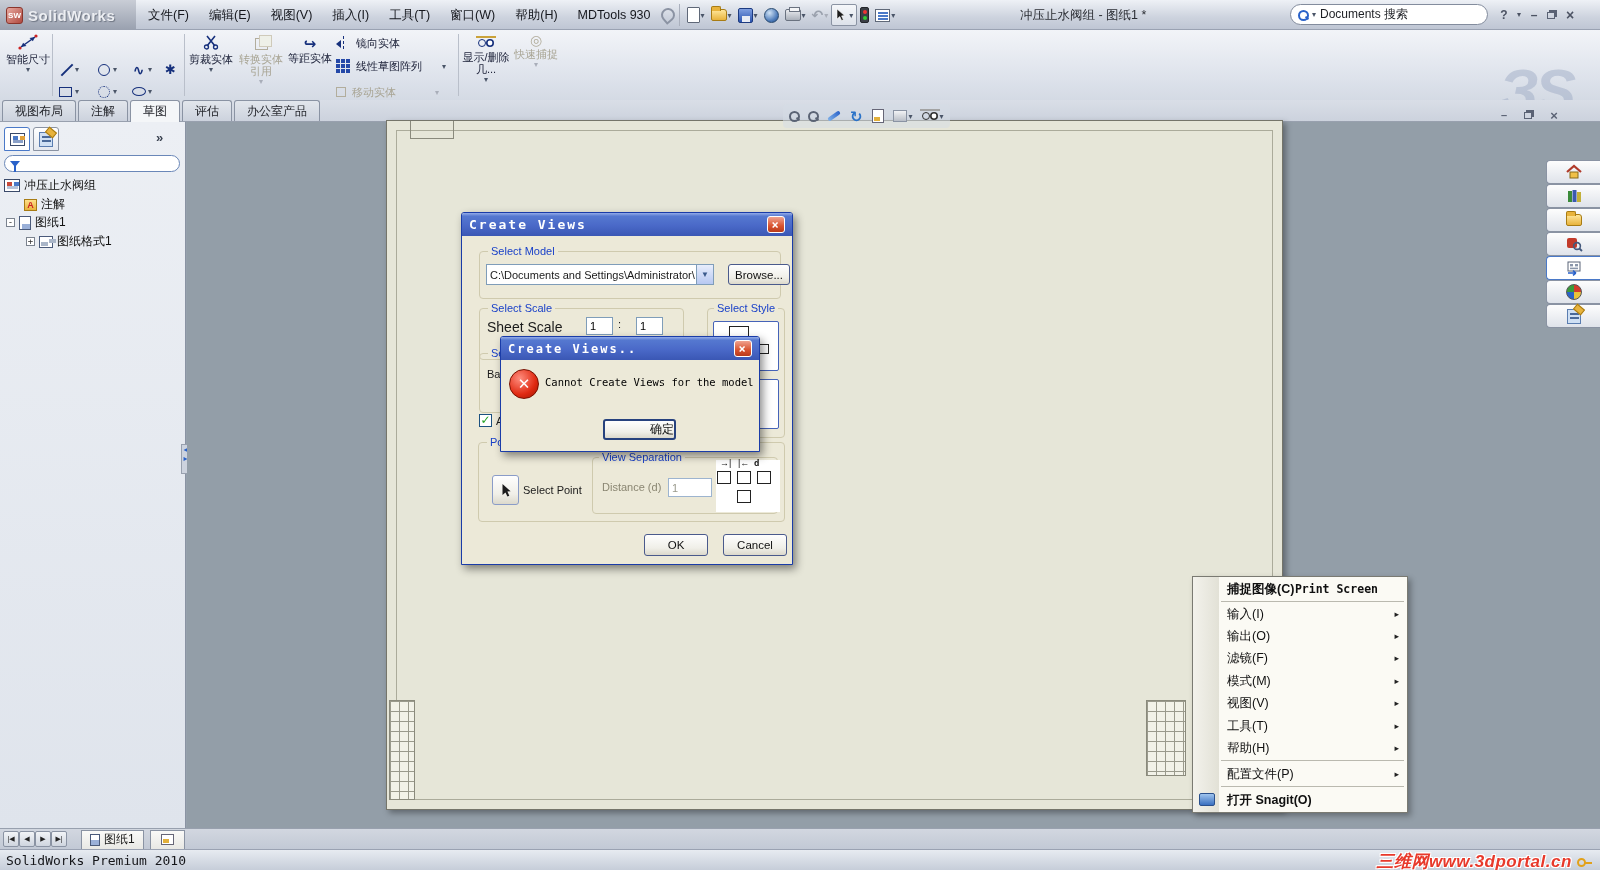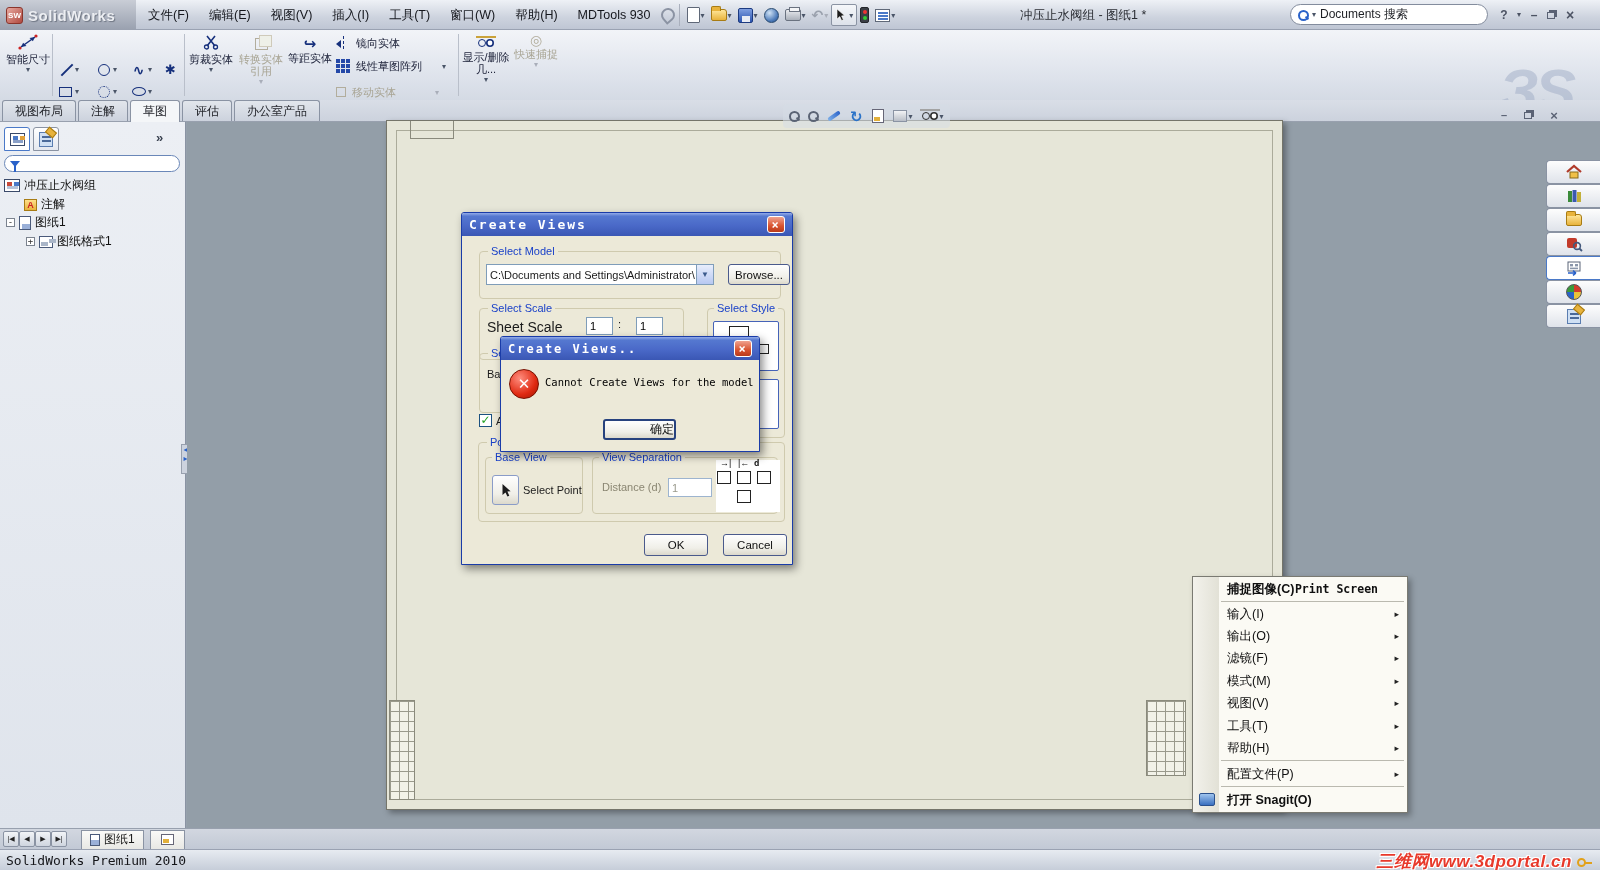--- a/index.html
+++ b/index.html
@@ -519,23 +519,20 @@
     <div class="xp-group" style="left:17px;top:140px;width:205px;height:60px;">
       <span class="glabel" style="top:-7px;left:8px;">Sel</span>
     </div>
     <span class="a" style="left:25px;top:155px;font-size:11px;">Ba</span>
     <span class="xp-check" style="left:17px;top:201px;">✓</span>
     <span class="a" style="left:34px;top:202px;font-size:11px;">A</span>
 
     <div class="xp-group" style="left:16px;top:229px;width:307px;height:80px;">
       <span class="glabel" style="top:-7px;left:8px;">Position Views</span>
     </div>
-    <div class="xp-group" style="left:23px;top:244px;width:98px;height:57px;">
-      <span class="glabel" style="top:-7px;left:6px;">Base View</span>
-    </div>
     <div class="xp-btn" style="left:30px;top:262px;width:27px;height:30px;border-color:#8a9cc8;">
       <svg width="12" height="15" viewBox="0 0 12 15">
           <path d="M2.5 1 L2.5 12 L5.5 9.4 L7.4 13.6 L9.3 12.7 L7.4 8.6 L10.6 8.3 Z" fill="#1c1c1c"></path>
         </svg>
     </div>
     <span class="a" style="left:61px;top:271px;font-size:11px;">Select Point</span>
     <div class="xp-group" style="left:130px;top:244px;width:186px;height:57px;">
       <span class="glabel" style="top:-7px;left:6px;">View Separation</span>
     </div>
     <span class="a" style="left:140px;top:268px;font-size:11px;color:#8a8672;">Distance (d)</span>

